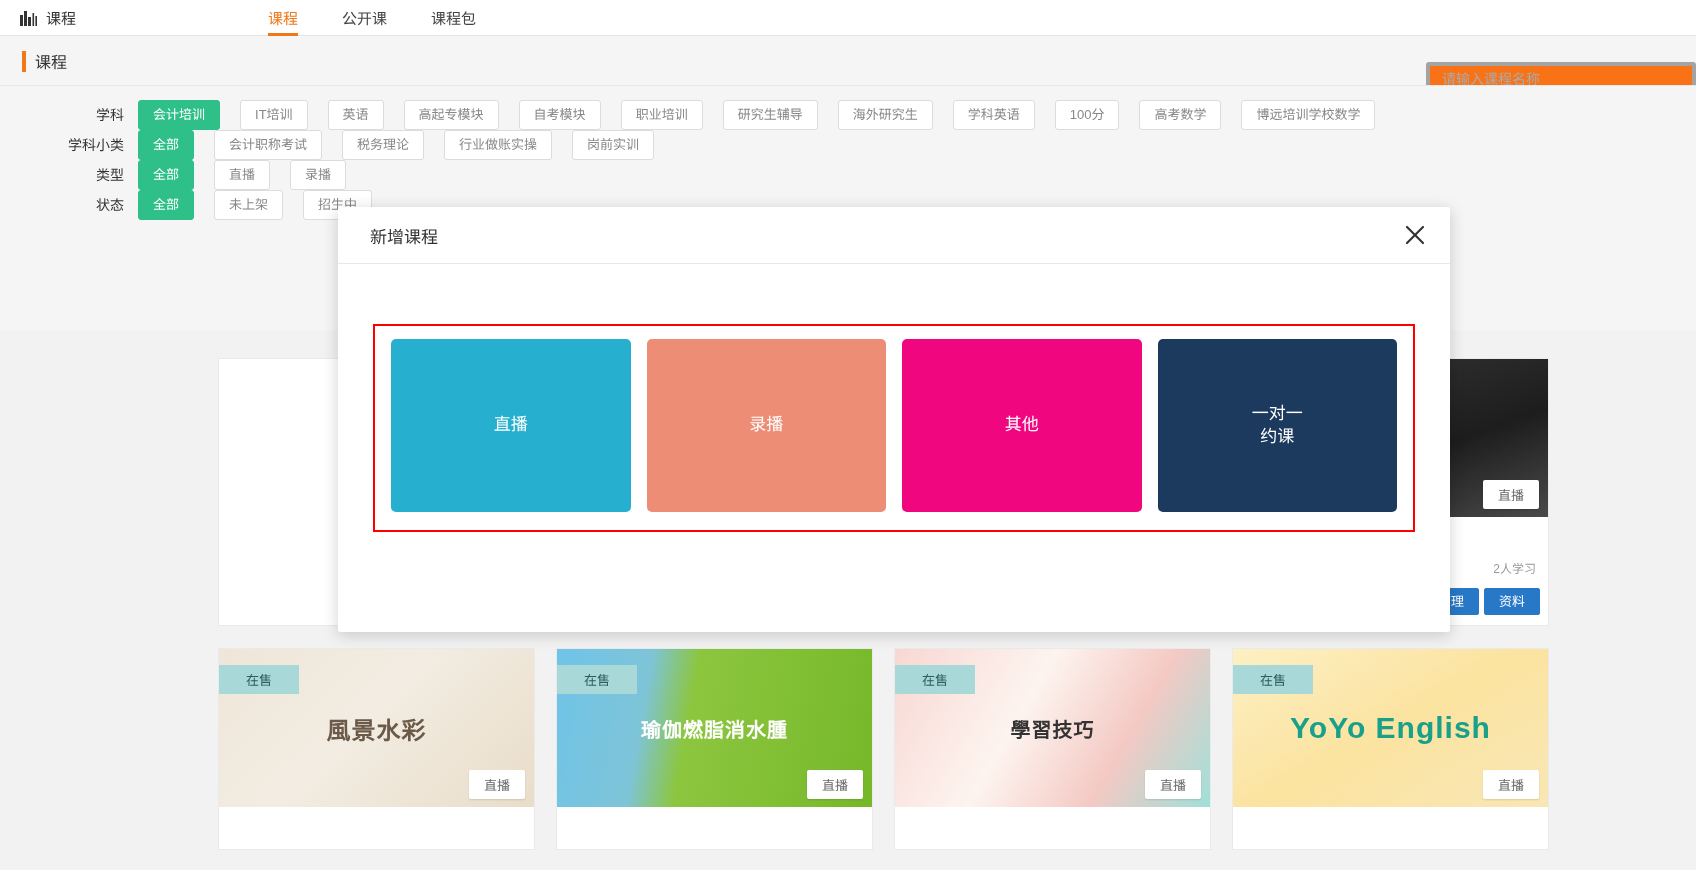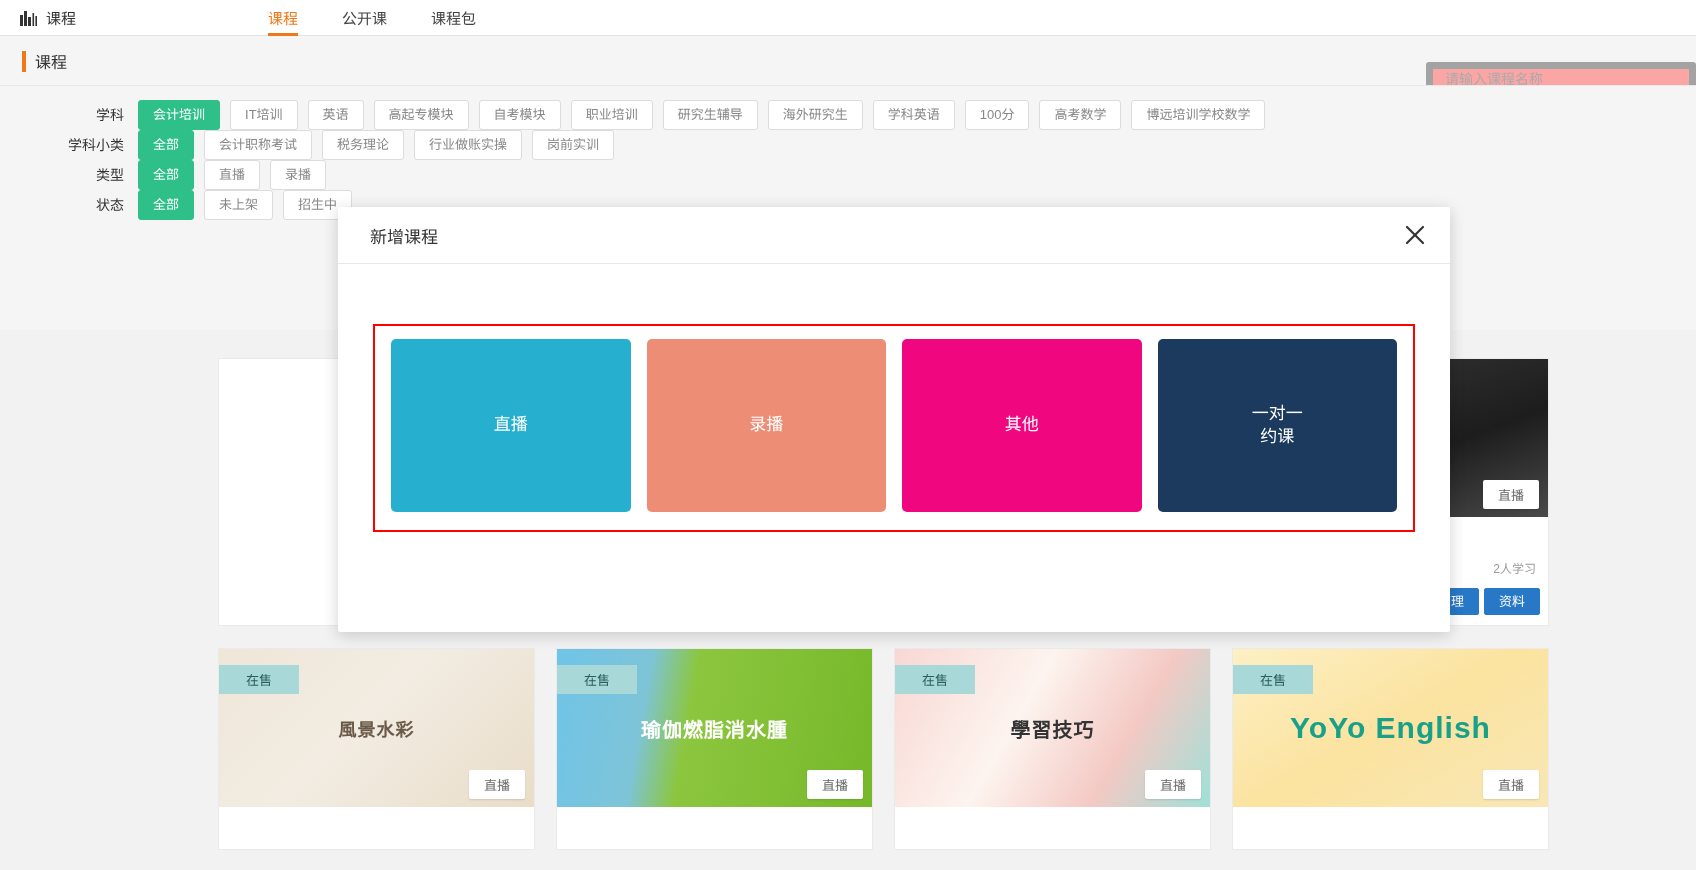--- a/index.html
+++ b/index.html
@@ -35,40 +35,40 @@
   
   .page-head{
     position:absolute; top:37px; left:0; width:1696px; height:48px;
     background:#f5f5f5; display:flex; align-items:center;
   }
   .page-title-wrap{ display:flex; align-items:center; margin-left:22px; }
   .page-title-bar{ width:4px; height:21px; background:#f07818; margin-right:9px; }
   .page-title{ font-size:16px; color:#333; }
   .search-box{
     position:absolute; right:0px; top:62px; width:270px; height:34px;
-    border:7px solid #a3a3a3; border-radius:3px; background:#fca5a5;
+    border:4px solid #a3a3a3; border-radius:3px; background:#f97316;
     display:flex; align-items:center; padding:0 12px;
   }
   .search-box input{
     border:0; outline:0; width:100%; font-size:14px; color:#333;
     font-family:"Liberation Sans","DejaVu Sans",sans-serif; background:transparent;
   }
   .search-box input::placeholder{ color:#aaa; }
 
   
   .filters{
     position:absolute; top:85px; left:0; width:1696px; height:240px;
     background:#f5f5f5; border-top:1px solid #e8e8e8; padding-top:14px;
   }
   .filter-row{ display:flex; align-items:flex-end; padding-left:64px; }
   .filter-label{
     width:74px; flex:0 0 74px; text-align:right; font-size:14px; color:#333;
     line-height:30px; padding-right:14px;
   }
-  .chips{ display:flex; flex-wrap:wrap; gap:10px; }
+  .chips{ display:flex; flex-wrap:wrap; gap:20px; }
   .chip{
     height:30px; padding:0 14px; border:1px solid #dcdcdc; border-radius:3px;
     background:#fff; color:#888; font-size:13px; line-height:28px;
     cursor:pointer; white-space:nowrap;
   }
   .chip.active{ background:#2fc08a; border-color:#2fc08a; color:#fff; }
 
   
   .cards-area{
     position:absolute; top:330px; left:0; width:1696px; height:540px;
@@ -107,21 +107,21 @@
   .th-watercolor{ background:linear-gradient(135deg,#efe6d8 0%,#f2ece2 45%,#e9ddc9 100%); }
   .th-yoga{ background:linear-gradient(100deg,#6fc4e8 0%,#7ec4d8 28%,#8cc63f 42%,#76b82a 100%); }
   .th-study{ background:linear-gradient(120deg,#f8d7d3 0%,#fdf4ef 40%,#f4c9c4 70%,#9fe0d8 100%); }
   .th-yoyo{ background:linear-gradient(150deg,#fdf0c4 0%,#fbe3a0 50%,#f8e7b5 100%); }
   .th-plain{ background:#ffffff; }
   .thumb-text{
     position:absolute; inset:0; display:flex; align-items:center; justify-content:center;
     font-size:30px; font-weight:bold; letter-spacing:1px; text-align:center;
   }
   .yoyo-t1{ color:#18a08a; }
-  .wc-t{ color:#6b5a4a; font-size:18px; }
+  .wc-t{ color:#6b5a4a; font-size:24px; }
   .yoga-t{ color:#fff; font-size:20px; }
   .study-t{ color:#333; font-size:20px; }
 
   
   .modal-overlay{ position:absolute; inset:0; z-index:50; }
   .modal{
     position:absolute; left:338px; top:207px; width:1112px; height:425px;
     background:#fff; box-shadow:0 3px 16px rgba(0,0,0,.18); border-radius:2px;
   }
   .modal-head{

